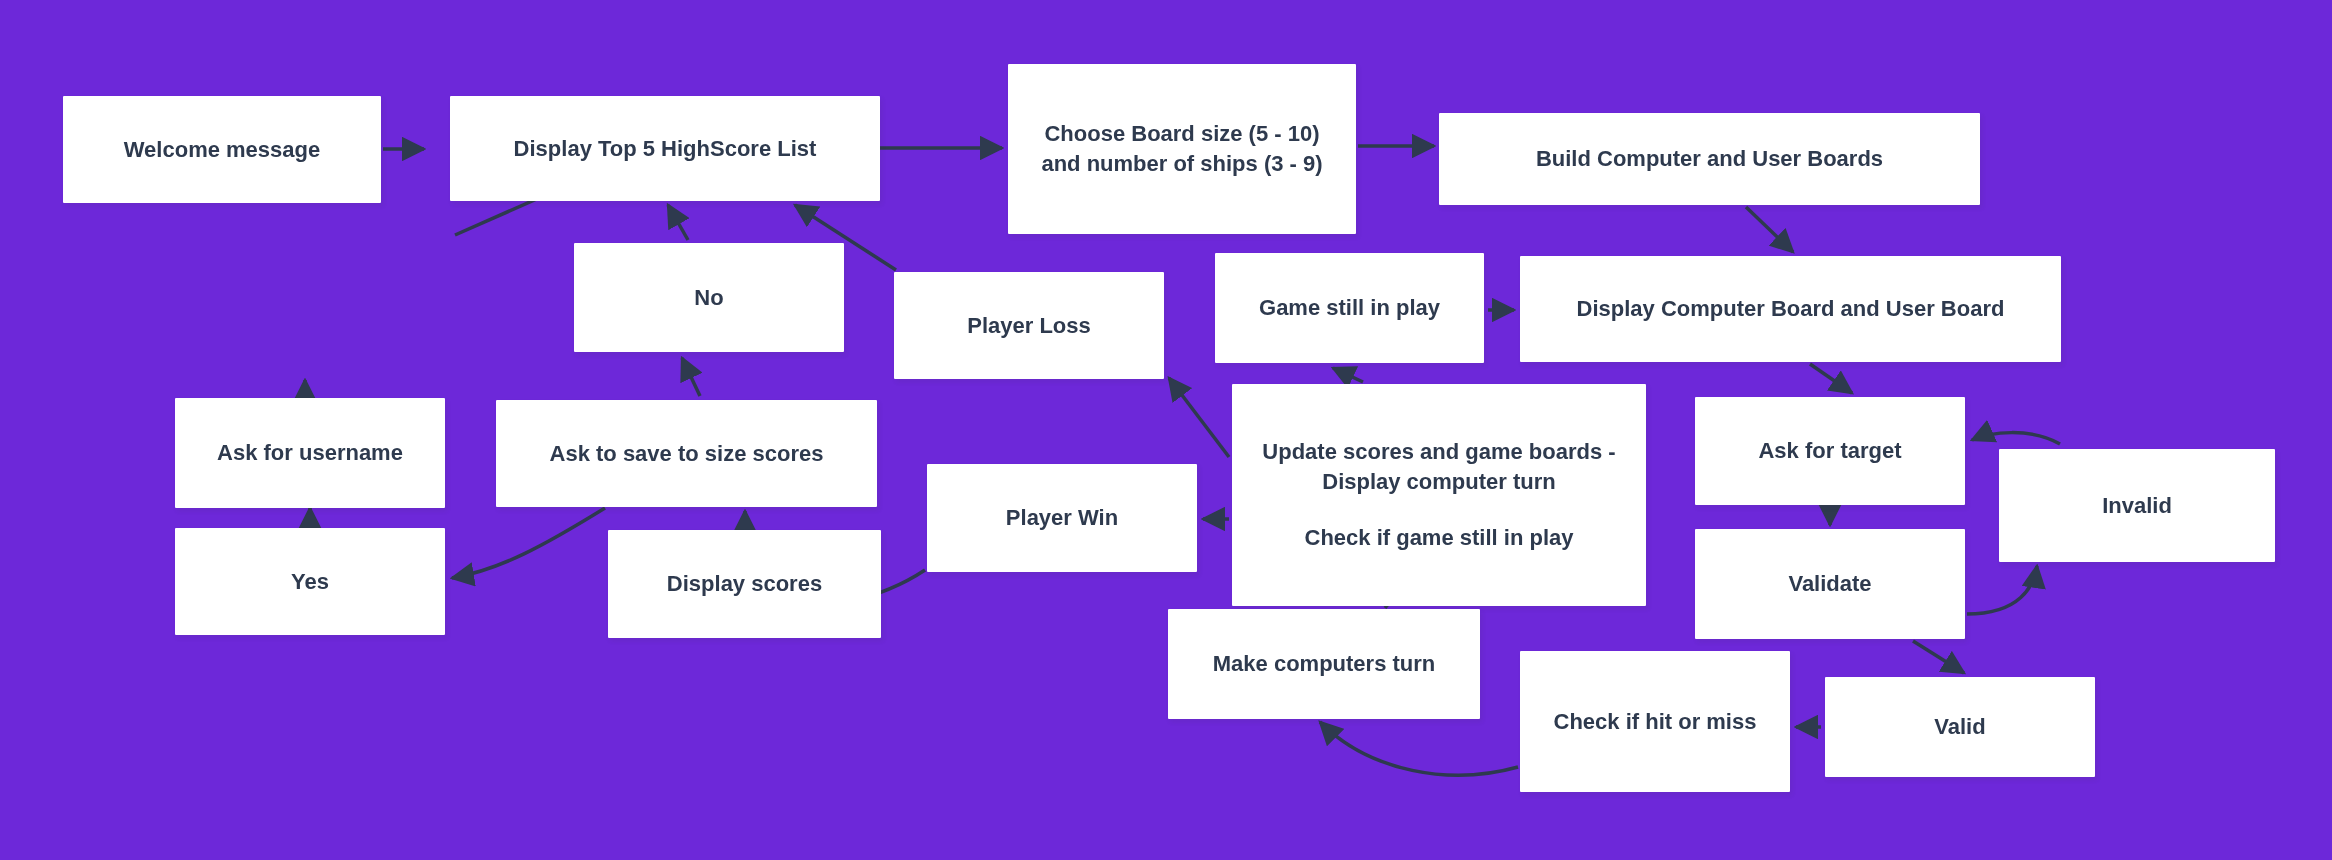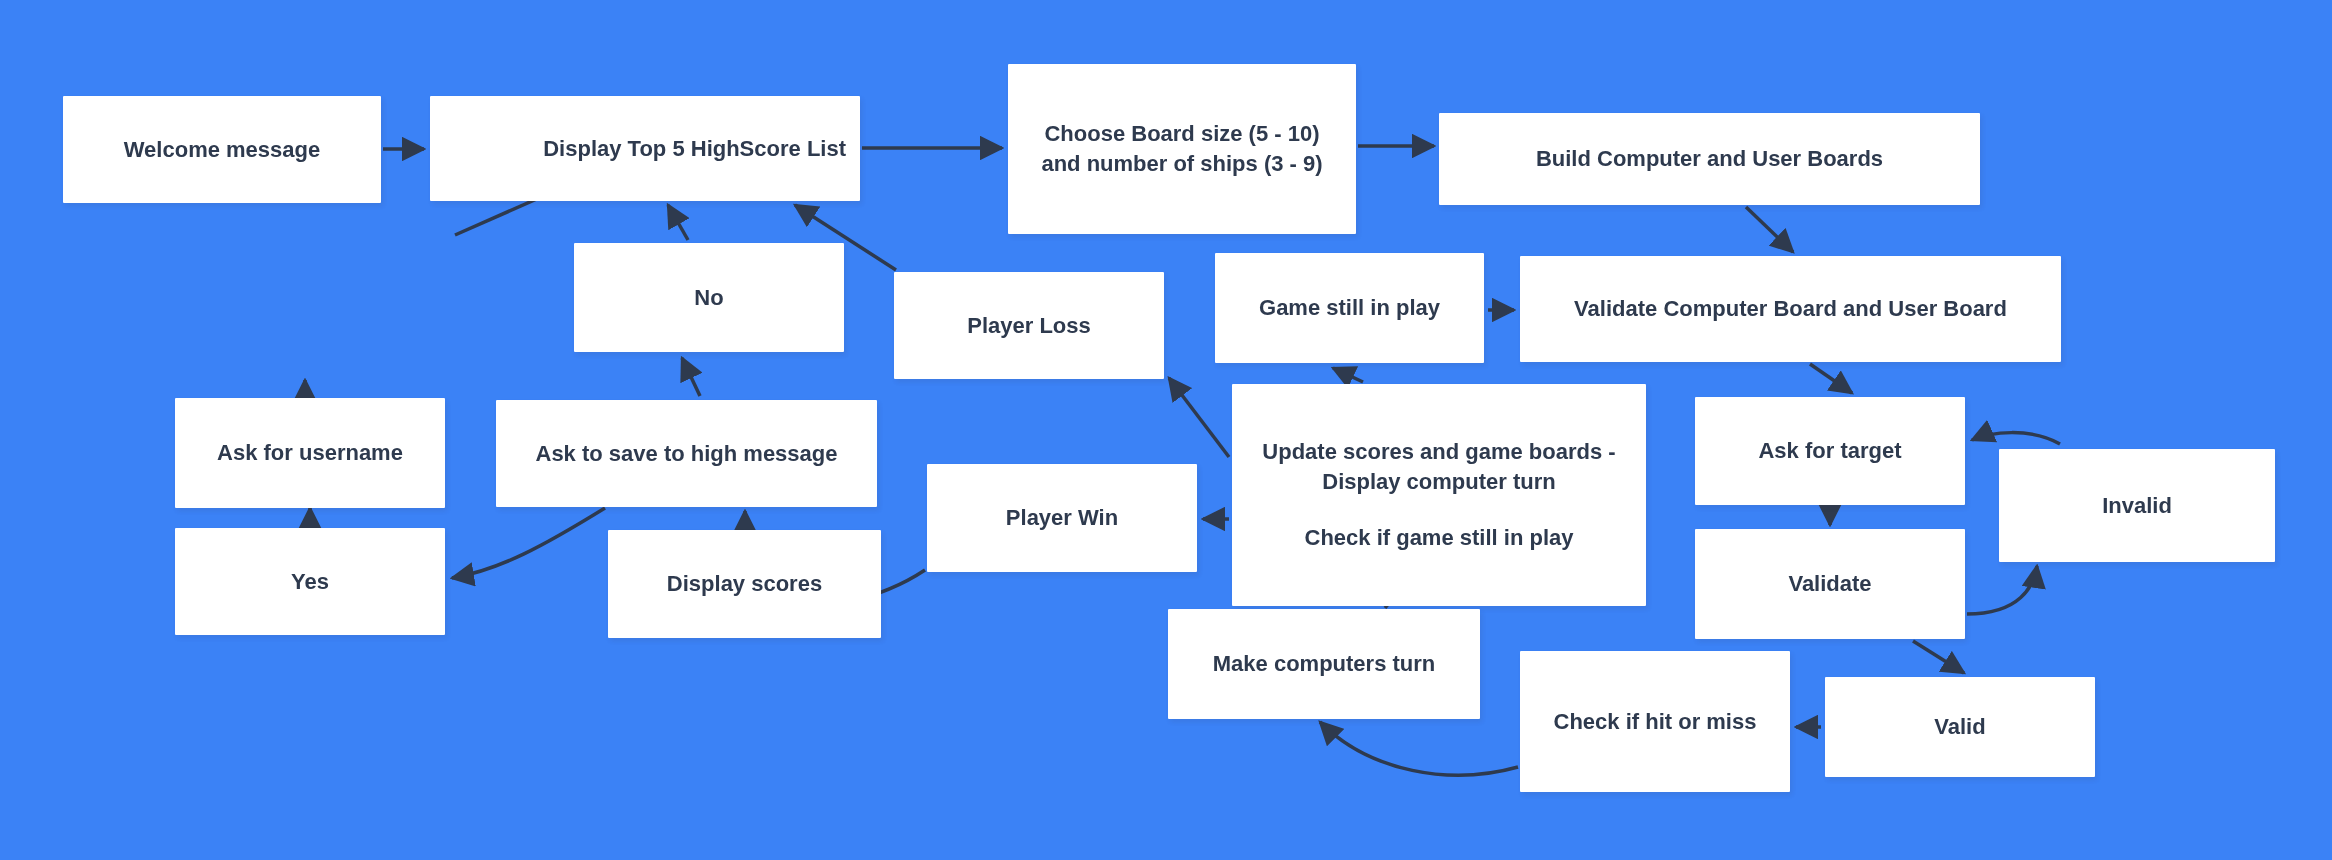--- a/index.html
+++ b/index.html
@@ -4,21 +4,21 @@
 <style>
   html, body {
     margin: 0;
     padding: 0;
     background: #fdf7f4;
   }
   #canvas {
     position: relative;
     width: 2332px;
     height: 860px;
-    background: #3b82f6;
+    background: #6d28d9;
     font-family: "Liberation Sans", sans-serif;
     overflow: hidden;
   }
   .node {
     position: absolute;
     background: #ffffff;
     box-shadow: 2px 3px 5px rgba(60, 50, 70, 0.10);
     display: flex;
     flex-direction: column;
     align-items: center;
@@ -105,46 +105,46 @@
 
       <path d="M 305 396 L 305 380"></path>
 
       <path d="M 455 235 L 598 172"></path>
     </g>
   </svg>
 
   <div class="node" style="left: 63px; top: 96px; width: 318px; height: 107px;">
     <span>Welcome message</span>
   </div>
-  <div class="node" style="left: 430px; top: 96px; width: 430px; height: 105px; align-items: flex-end;">
+  <div class="node" style="left: 450px; top: 96px; width: 430px; height: 105px;">
     <span>Display Top 5 HighScore List</span>
   </div>
   <div class="node" style="left: 1008px; top: 64px; width: 348px; height: 170px;">
     <span>Choose Board size (5 - 10) and number of ships (3 - 9)</span>
   </div>
   <div class="node" style="left: 1439px; top: 113px; width: 541px; height: 92px;">
     <span>Build Computer and User Boards</span>
   </div>
   <div class="node" style="left: 894px; top: 272px; width: 270px; height: 107px;">
     <span>Player Loss</span>
   </div>
   <div class="node" style="left: 574px; top: 243px; width: 270px; height: 109px;">
     <span>No</span>
   </div>
   <div class="node" style="left: 1215px; top: 253px; width: 269px; height: 110px;">
     <span>Game still in play</span>
   </div>
   <div class="node" style="left: 1520px; top: 256px; width: 541px; height: 106px;">
-    <span>Validate Computer Board and User Board</span>
+    <span>Display Computer Board and User Board</span>
   </div>
   <div class="node" style="left: 175px; top: 398px; width: 270px; height: 110px; text-align: right;">
     <span>Ask for username</span>
   </div>
   <div class="node" style="left: 496px; top: 400px; width: 381px; height: 107px;">
-    <span>Ask to save to high message</span>
+    <span>Ask to save to size scores</span>
   </div>
   <div class="node" style="left: 1232px; top: 384px; width: 414px; height: 222px;">
     <span>Update scores and game boards - Display computer turn</span>
     <span class="line2">Check if game still in play</span>
   </div>
   <div class="node" style="left: 1695px; top: 397px; width: 270px; height: 108px;">
     <span>Ask for target</span>
   </div>
   <div class="node" style="left: 1999px; top: 449px; width: 276px; height: 113px;">
     <span>Invalid</span>

